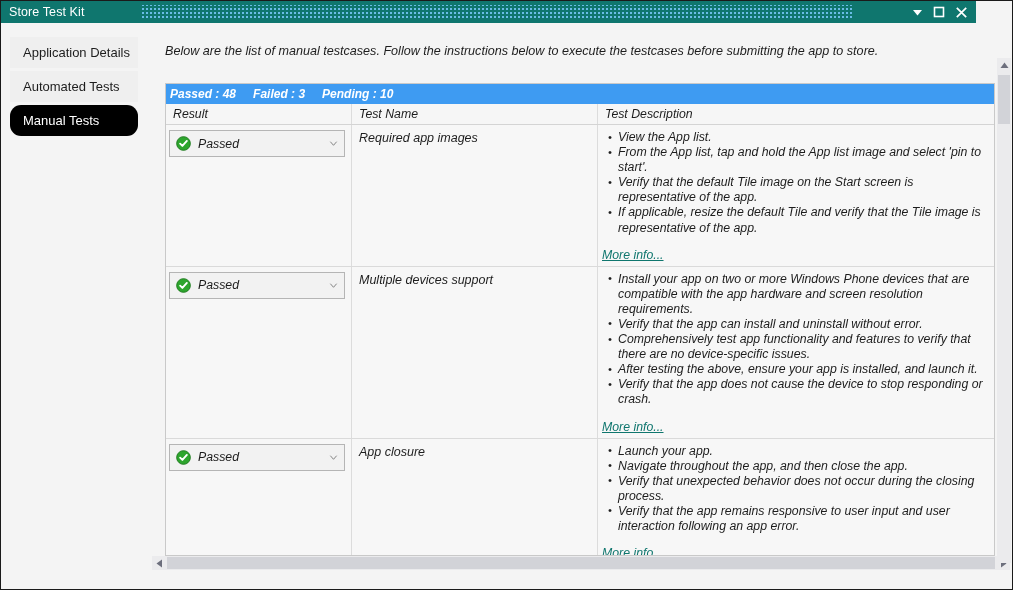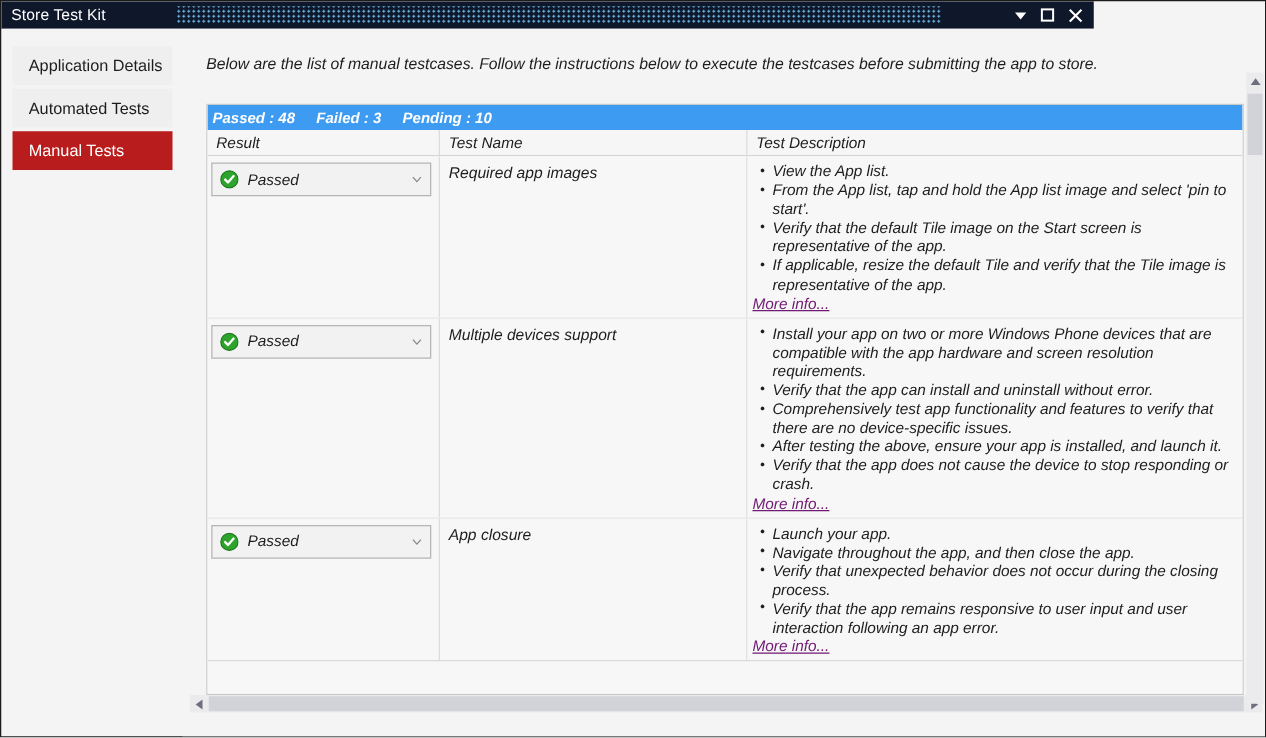--- a/index.html
+++ b/index.html
@@ -18,23 +18,23 @@
     overflow: hidden;
     background: #f4f4f4;
     border: 1px solid #1a1a1a;
     box-sizing: border-box;
   }
 
   
   .titlebar {
     position: absolute;
     left: 0; top: 0;
-    width: 874px;
+    width: 975px;
     height: 22px;
-    background: #0f172a;
+    background: #0f766e;
     display: flex;
     align-items: center;
     box-sizing: border-box;
     gap: 46px;
   }
   .title-text {
     color: #ffffff;
     font-size: 12.5px;
     padding-left: 8px;
     white-space: nowrap;
@@ -82,22 +82,23 @@
     display: flex;
     align-items: center;
     padding-left: 13px;
     box-sizing: border-box;
     font-size: 13px;
     color: #1d1d1d;
     background: #efefef;
     cursor: default;
   }
   .side-item.selected {
-    background: #b91c1c;
+    background: #000000;
     color: #ffffff;
+    border-radius: 11px;
   }
 
   
   .content {
     position: absolute;
     left: 145px; top: 22px;
     width: 867px;
     height: 567px;
     background: #f4f4f4;
     box-sizing: border-box;
@@ -227,23 +228,23 @@
   .desc-cell li::before {
     content: "\2022";
     position: absolute;
     left: -10px;
     top: -0.5px;
     font-size: 11px;
     color: #1d1d1d;
   }
   .more-link {
     display: inline-block;
-    margin-top: 0;
+    margin-top: 12px;
     margin-left: 0px;
-    color: #701a75;
+    color: #0f766e;
     text-decoration: underline;
     font-size: 12.3px;
     cursor: pointer;
   }
 
   
   .vscroll {
     position: absolute;
     right: 2px;
     top: 35px;

